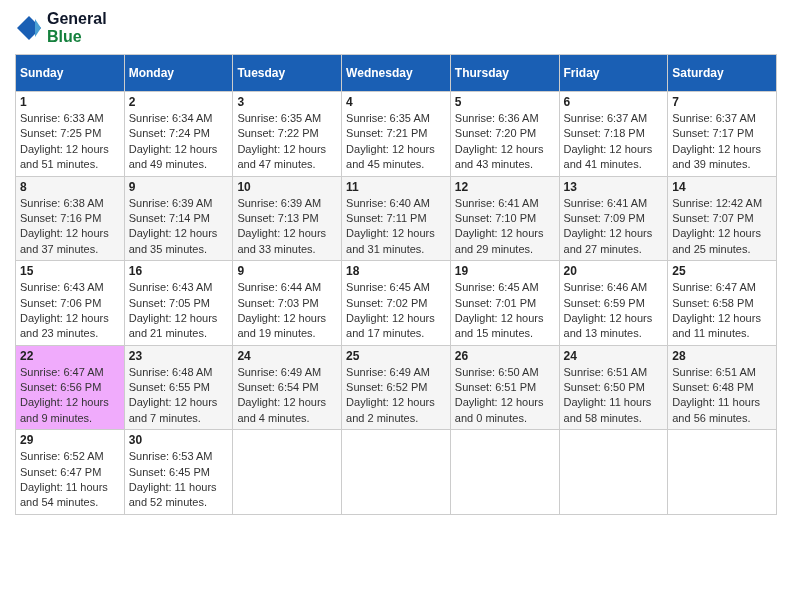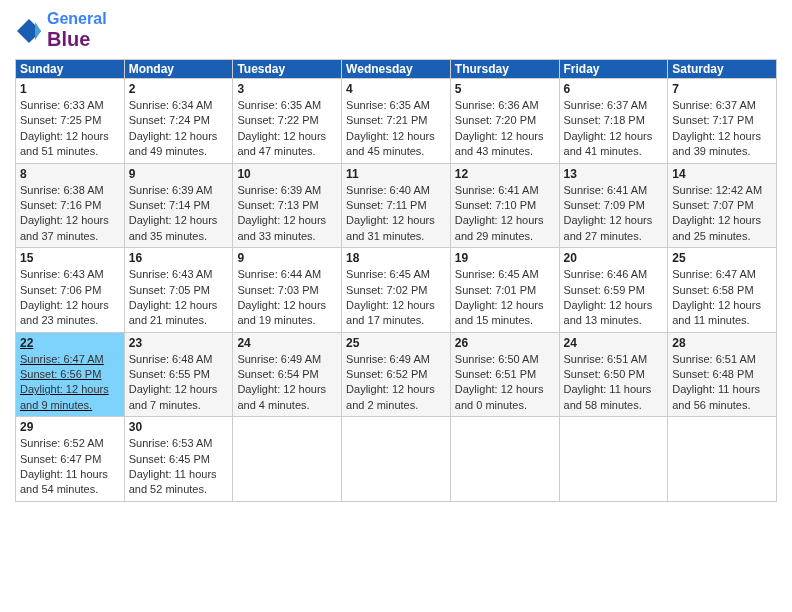--- a/index.html
+++ b/index.html
@@ -44,21 +44,21 @@
       color: #555;
     }
     .calendar {
       width: 100%;
       border-collapse: collapse;
       font-size: 9.5px;
     }
     .calendar th {
       background: #1a5fb4;
       color: #fff;
-      padding: 2px 4px;
+      padding: 11px 4px;
       text-align: left;
       font-size: 12px;
       font-weight: bold;
       border: 1px solid #ccc;
     }
     .calendar td {
       border: 1px solid #ccc;
       padding: 3px 4px;
       vertical-align: top;
       width: calc(100% / 7);
@@ -88,22 +88,22 @@
 <body>
 
 <div class="page">
   <div class="header">
     <div class="logo">
       <svg class="logo-icon" viewBox="0 0 28 28">
         <polygon points="14,2 26,14 14,26 2,14" fill="#1a5fb4"></polygon>
         <polygon points="20,5 26,14 20,23" fill="#4a9fd4"></polygon>
       </svg>
       <div>
-        <div style="font-size:16px;font-weight:bold;color:#3b82f6;">General</div>
-        <div style="font-size:20px;font-weight:bold;color:#701a75;">Blue</div>
+        <div style="font-size:16px;font-weight:bold;color:#0f172a;">General</div>
+        <div style="font-size:16px;font-weight:bold;color:#15803d;">Blue</div>
       </div>
     </div>
     <div class="title-block">
       <div class="month-title"></div>
       <div class="location"></div>
     </div>
   </div>
 
   <table class="calendar">
     <thead>
@@ -265,21 +265,21 @@
           </td>
           <td>
             <span class="day-num">25</span>
             <div class="day-info" style="white-space: pre-line;">Sunrise: 6:47 AM
 Sunset: 6:58 PM
 Daylight: 12 hours
 and 11 minutes.</div>
           </td>
         </tr>
         <tr>
-          <td style="background: #7dd3fc; text-decoration: underline;">
+          <td style="background: #f0abfc;">
             <span class="day-num">22</span>
             <div class="day-info" style="white-space: pre-line;">Sunrise: 6:47 AM
 Sunset: 6:56 PM
 Daylight: 12 hours
 and 9 minutes.</div>
           </td>
           <td style="background: rgb(245, 245, 245);">
             <span class="day-num">23</span>
             <div class="day-info" style="white-space: pre-line;">Sunrise: 6:48 AM
 Sunset: 6:55 PM

